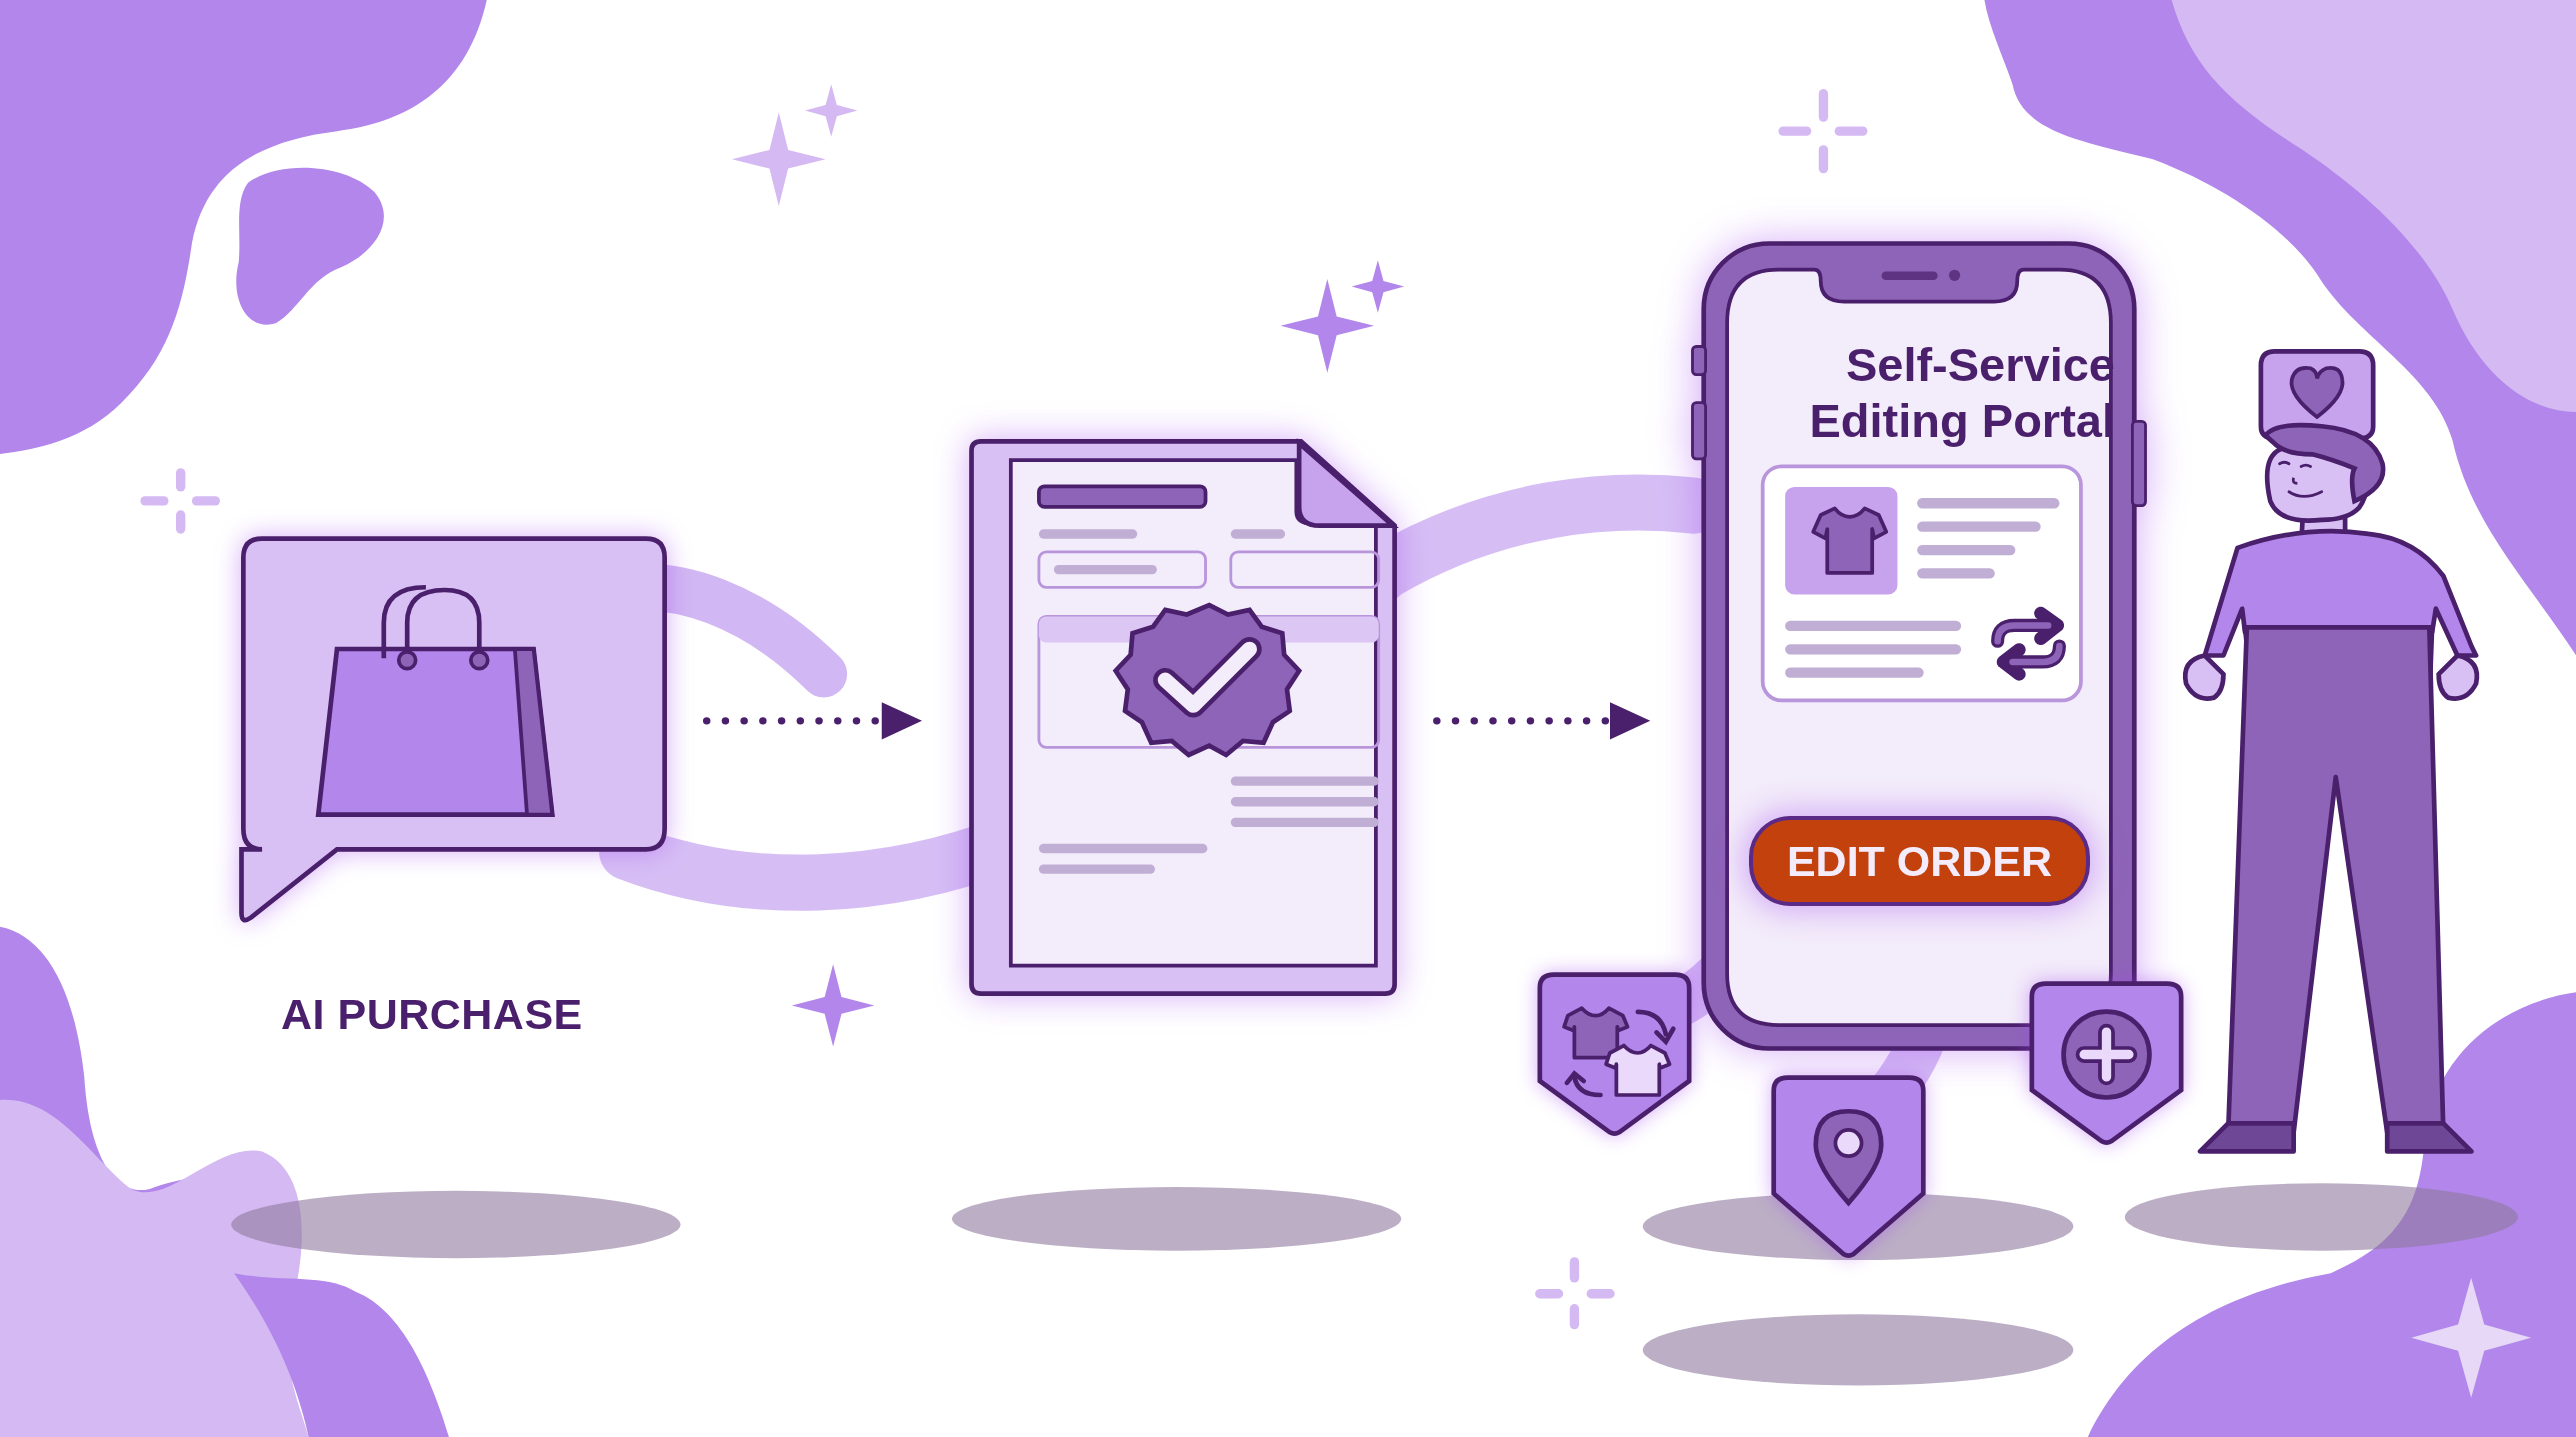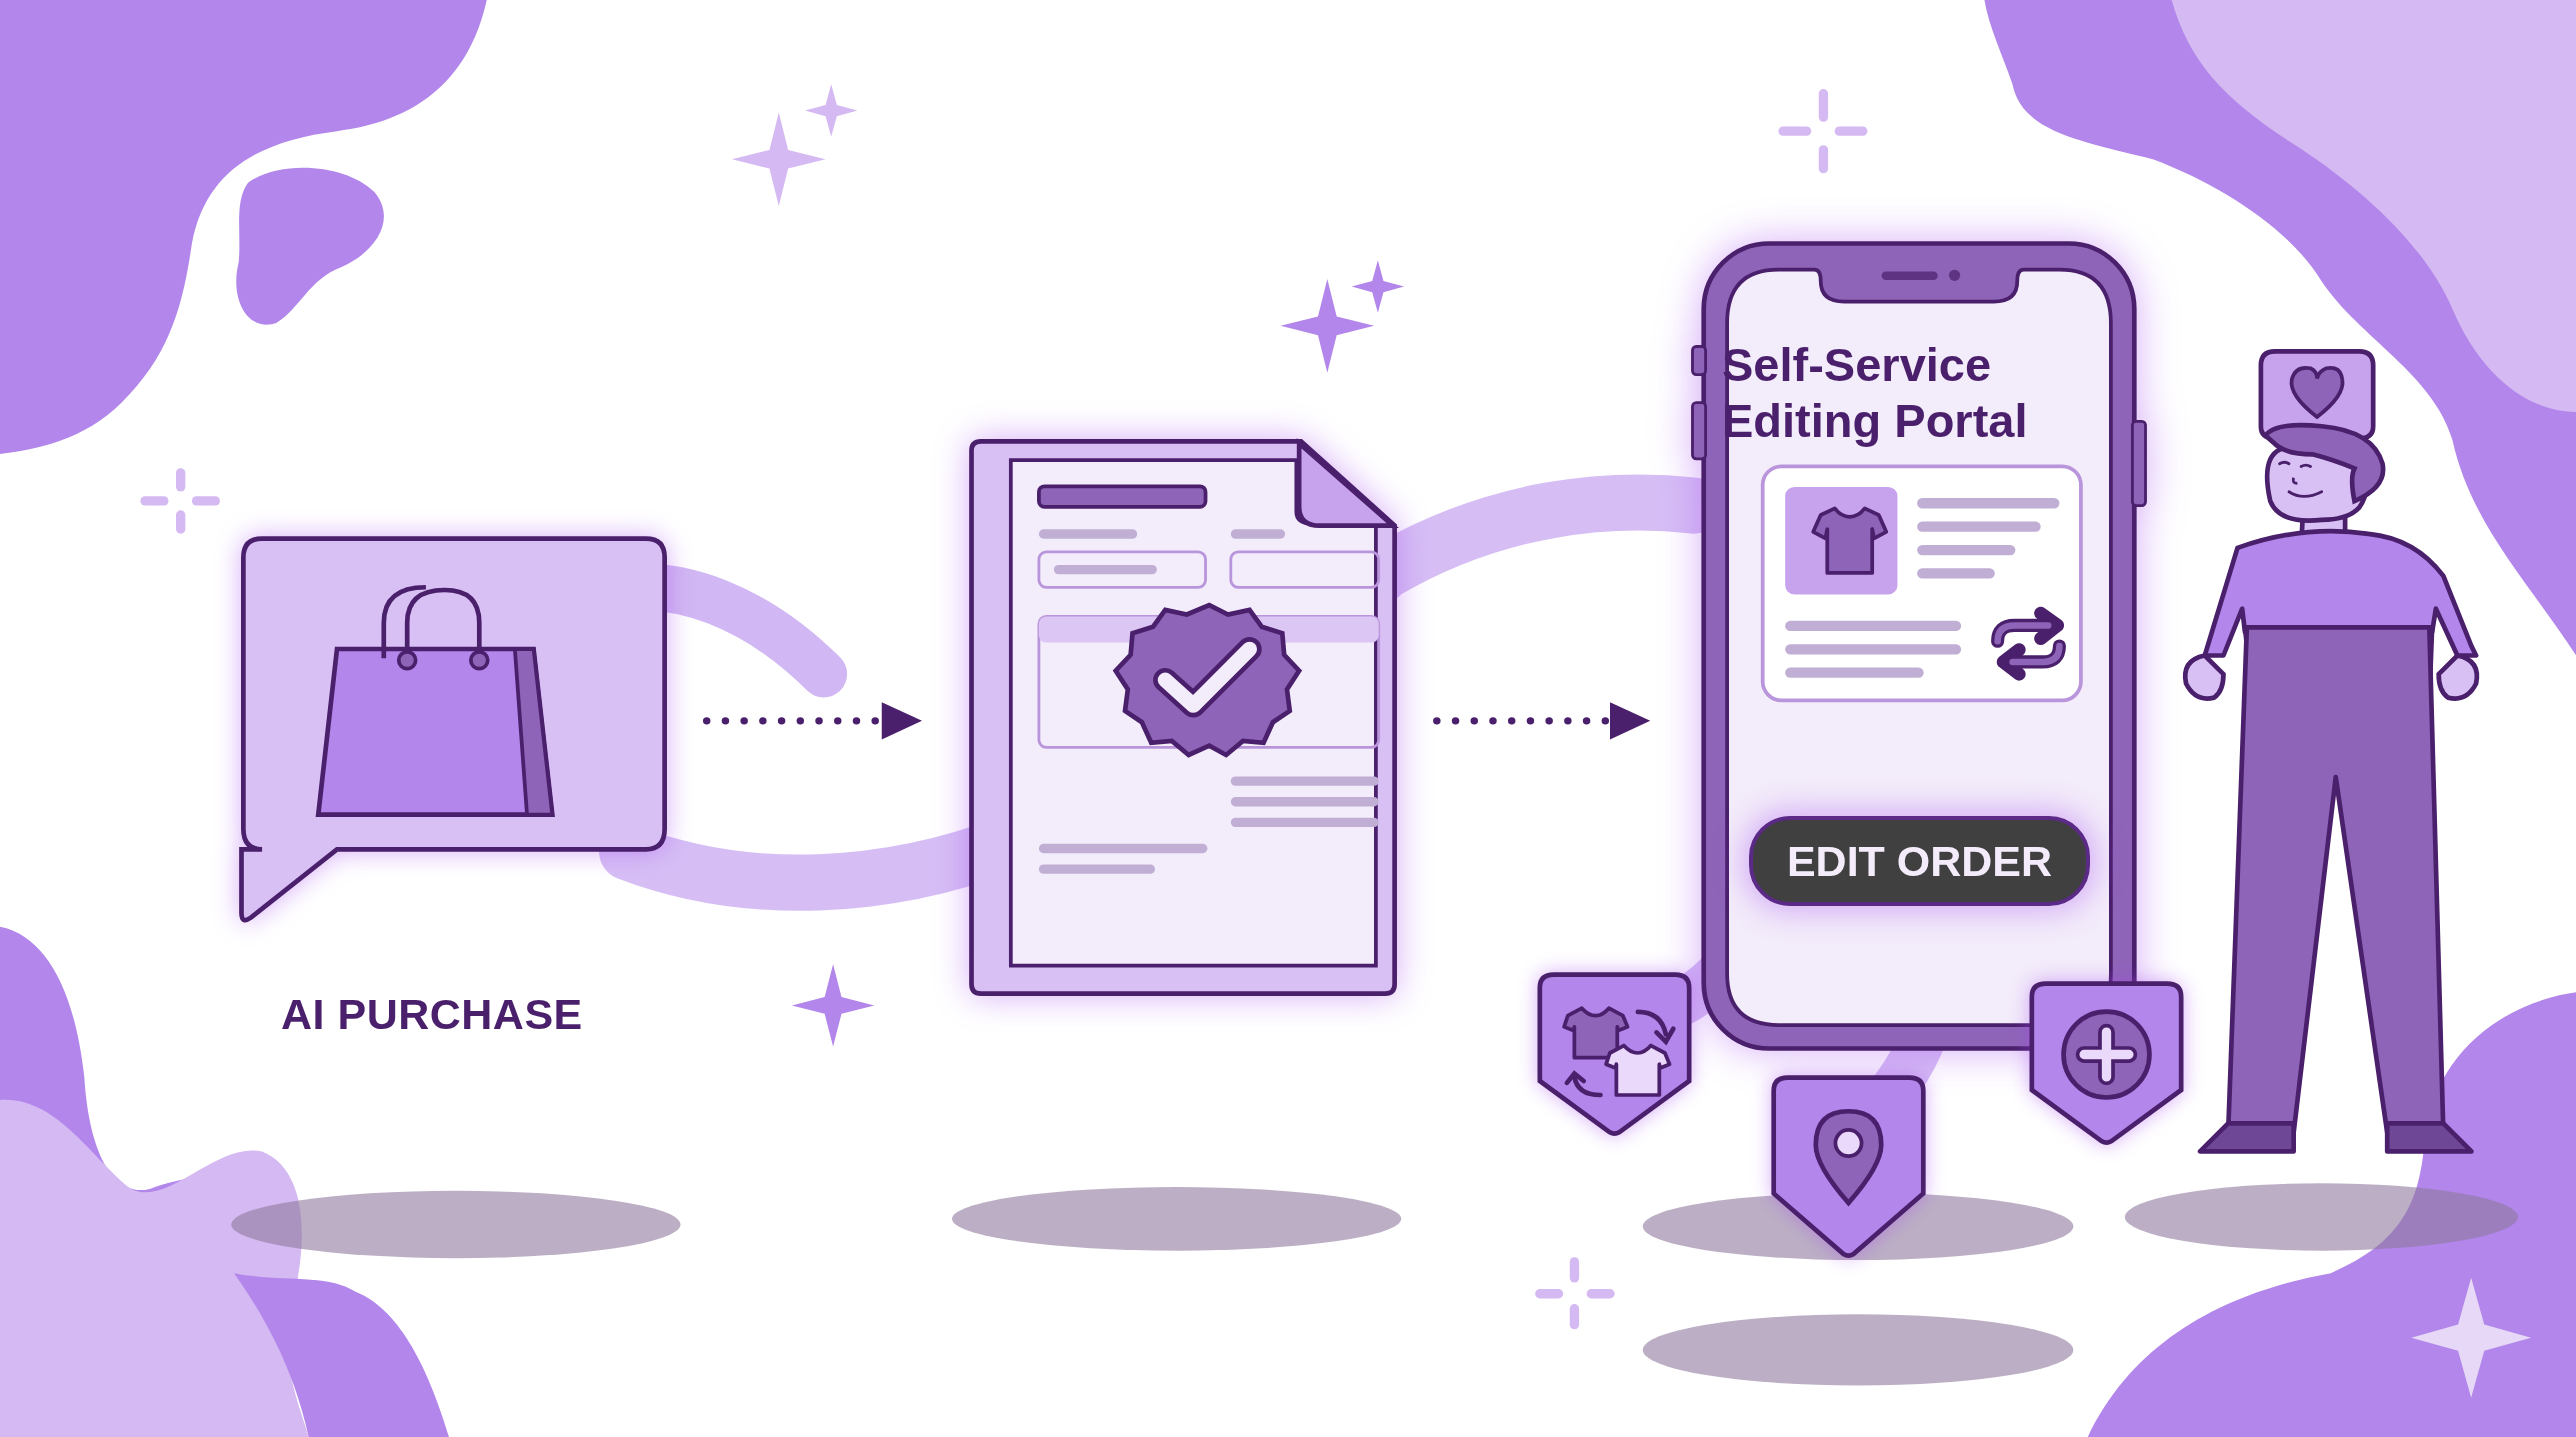--- a/index.html
+++ b/index.html
@@ -1,22 +1,22 @@
 <!DOCTYPE html>
 <html style="font-size:15px"><head>
 <meta charset="utf-8">
 <style>
   html,body{margin:0;padding:0;}
   body{width:2576px;height:1438px;overflow:hidden;background:#ffffff;font-family:"Liberation Sans",sans-serif;position:relative;}
   .abs{position:absolute;}
   svg{display:block;}
   .label{font-weight:700;color:#4a1f6b;}
   .purchase-label{left:281px;top:990px;font-size:43px;letter-spacing:0.5px;}
-  .portal-title{left:1722px;top:337px;width:393px;text-align:left;font-size:47px;line-height:56px;}
-  .edit-btn{left:1749px;top:816px;width:341px;height:90px;border-radius:41px;background:#404040;border:4.7px solid #5b2a86;box-sizing:border-box;color:#f4ecfb;font-size:43px;font-weight:700;display:flex;align-items:center;justify-content:center;box-shadow:0 0 28px 7.5px rgba(163,73,240,0.35);cursor:pointer;}
+  .portal-title{left:1722px;top:337px;width:393px;text-align:right;font-size:47px;line-height:56px;}
+  .edit-btn{left:1749px;top:816px;width:341px;height:90px;border-radius:41px;background:#c2410c;border:4.7px solid #5b2a86;box-sizing:border-box;color:#f4ecfb;font-size:43px;font-weight:700;display:flex;align-items:center;justify-content:center;box-shadow:0 0 28px 7.5px rgba(163,73,240,0.35);cursor:pointer;}
 </style>
 </head>
 <body>
 
 <svg class="abs" style="left:0;top:0" width="2576" height="1438" viewBox="0 0 2752 1536">
 
   <path d="M0 0 H520 C500 90 440 130 360 140 C280 150 220 180 205 260 C195 330 180 380 130 430 C90 470 40 480 0 485 Z" fill="#b286ea"></path>
   <path d="M265 195 C300 170 370 175 400 205 C425 235 400 270 365 285 C330 298 320 330 295 345 C265 355 245 320 255 280 C258 250 250 215 265 195 Z" fill="#b286ea"></path>
 
   <path d="M2120 0 H2752 V700 C2700 620 2640 560 2620 470 C2600 400 2520 360 2480 300 C2450 250 2380 200 2300 170 C2220 150 2160 140 2150 90 C2140 60 2125 30 2120 0 Z" fill="#b286ea"></path>

